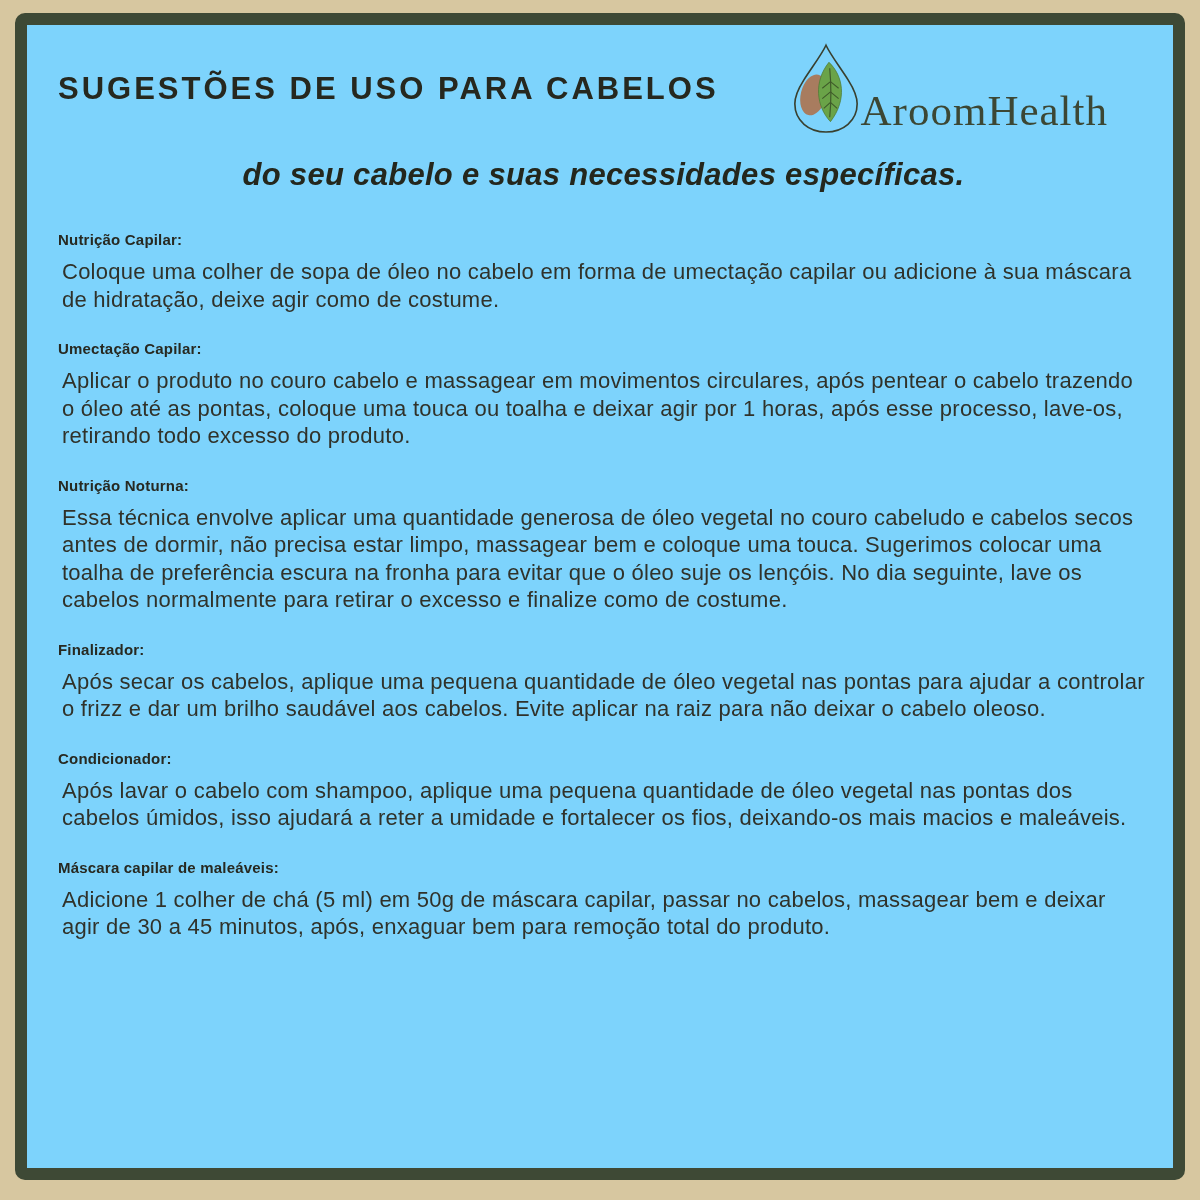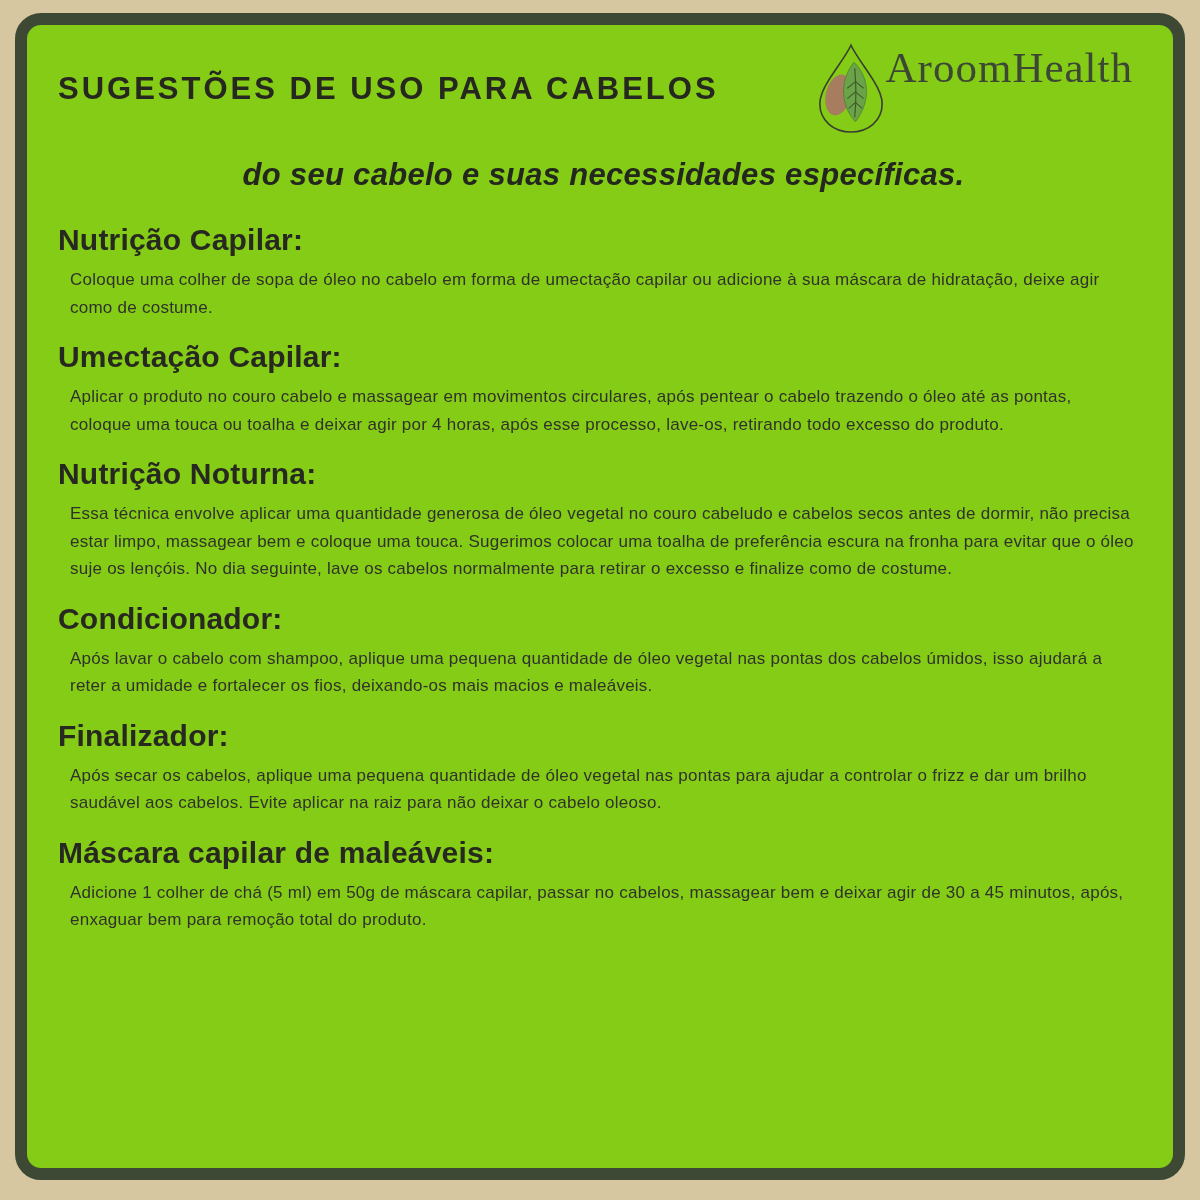--- a/index.html
+++ b/index.html
@@ -6,23 +6,23 @@
   body{
     width:1200px;height:1200px;
     background:#d7c7a0;
     font-family:"Liberation Sans","DejaVu Sans",sans-serif;
     position:relative;
     overflow:hidden;
   }
   .card{
     position:absolute;
     left:15px; top:13px; right:15px; bottom:20px;
-    background:#84cc16;
+    background:#7dd3fc;
     border:12px solid #3e4935;
-    border-radius:26px;
+    border-radius:10px;
     box-sizing:border-box;
     overflow:hidden;
   }
   .content{
     padding:16px 24px 0 31px;
   }
   
   .header{
     display:flex;
     align-items:center;
@@ -32,22 +32,22 @@
   .page-title{
     margin:0;
     font-size:31px;
     font-weight:800;
     letter-spacing:3px;
     color:#26281f;
     white-space:nowrap;
   }
   .logo{
     display:flex;
-    align-items:flex-start;
-    margin-right:16px;
+    align-items:flex-end;
+    margin-right:41px;
   }
   .logo svg{ display:block; }
   .logo-text{
     font-family:"Liberation Serif","DejaVu Serif",serif;
     font-size:43px;
     color:#3c4734;
     letter-spacing:1px;
     margin-left:-6px;
     white-space:nowrap;
   }
@@ -60,29 +60,29 @@
     font-style:italic;
     line-height:48px;
     color:#24271d;
     letter-spacing:0.3px;
   }
   
   .sections{ margin-top:26px; }
   .section{ margin-bottom:21px; max-width:1096px; }
   .section-heading{
     margin:0 0 2px 0;
-    font-size:30px;
+    font-size:15px;
     font-weight:bold;
     color:#272921;
     line-height:29px;
     letter-spacing:0.2px;
   }
   .section-body{
-    margin:12px;
-    font-size:17px;
+    margin:4px;
+    font-size:22px;
     line-height:27.5px;
     color:#30322a;
     letter-spacing:0.25px;
   }
 </style>
 </head>
 <body>
 
 <div class="card">
   <div class="content">
@@ -113,37 +113,37 @@
 
     <div class="sections">
 
       <div class="section">
         <h2 class="section-heading">Nutrição Capilar:</h2>
         <p class="section-body">Coloque uma colher de sopa de óleo no cabelo em forma de umectação capilar ou adicione à sua máscara de hidratação, deixe agir como de costume.</p>
       </div>
 
       <div class="section">
         <h2 class="section-heading">Umectação Capilar:</h2>
-        <p class="section-body">Aplicar o produto no couro cabelo e massagear em movimentos circulares, após pentear o cabelo trazendo o óleo até as pontas, coloque uma touca ou toalha e deixar agir por 4 horas, após esse processo, lave-os, retirando todo excesso do produto.</p>
+        <p class="section-body">Aplicar o produto no couro cabelo e massagear em movimentos circulares, após pentear o cabelo trazendo o óleo até as pontas, coloque uma touca ou toalha e deixar agir por 1 horas, após esse processo, lave-os, retirando todo excesso do produto.</p>
       </div>
 
       <div class="section">
         <h2 class="section-heading">Nutrição Noturna:</h2>
         <p class="section-body">Essa técnica envolve aplicar uma quantidade generosa de óleo vegetal no couro cabeludo e cabelos secos antes de dormir, não precisa estar limpo, massagear bem e coloque uma touca. Sugerimos colocar uma toalha de preferência escura na fronha para evitar que o óleo suje os lençóis. No dia seguinte, lave os cabelos normalmente para retirar o excesso e finalize como de costume.</p>
       </div>
 
 
       <div class="section">
-        <h2 class="section-heading">Condicionador:</h2>
-        <p class="section-body">Após lavar o cabelo com shampoo, aplique uma pequena quantidade de óleo vegetal nas pontas dos cabelos úmidos, isso ajudará a reter a umidade e fortalecer os fios, deixando-os mais macios e maleáveis.</p>
+        <h2 class="section-heading">Finalizador:</h2>
+        <p class="section-body">Após secar os cabelos, aplique uma pequena quantidade de óleo vegetal nas pontas para ajudar a controlar o frizz e dar um brilho saudável aos cabelos. Evite aplicar na raiz para não deixar o cabelo oleoso.</p>
       </div>
 
       <div class="section">
-        <h2 class="section-heading">Finalizador:</h2>
-        <p class="section-body">Após secar os cabelos, aplique uma pequena quantidade de óleo vegetal nas pontas para ajudar a controlar o frizz e dar um brilho saudável aos cabelos. Evite aplicar na raiz para não deixar o cabelo oleoso.</p>
+        <h2 class="section-heading">Condicionador:</h2>
+        <p class="section-body">Após lavar o cabelo com shampoo, aplique uma pequena quantidade de óleo vegetal nas pontas dos cabelos úmidos, isso ajudará a reter a umidade e fortalecer os fios, deixando-os mais macios e maleáveis.</p>
       </div>
 
       <div class="section">
         <h2 class="section-heading">Máscara capilar de maleáveis:</h2>
         <p class="section-body">Adicione 1 colher de chá (5 ml) em 50g de máscara capilar, passar no cabelos, massagear bem e deixar agir de 30 a 45 minutos, após, enxaguar bem para remoção total do produto.</p>
       </div>
 
     </div>
   </div>
 </div>

